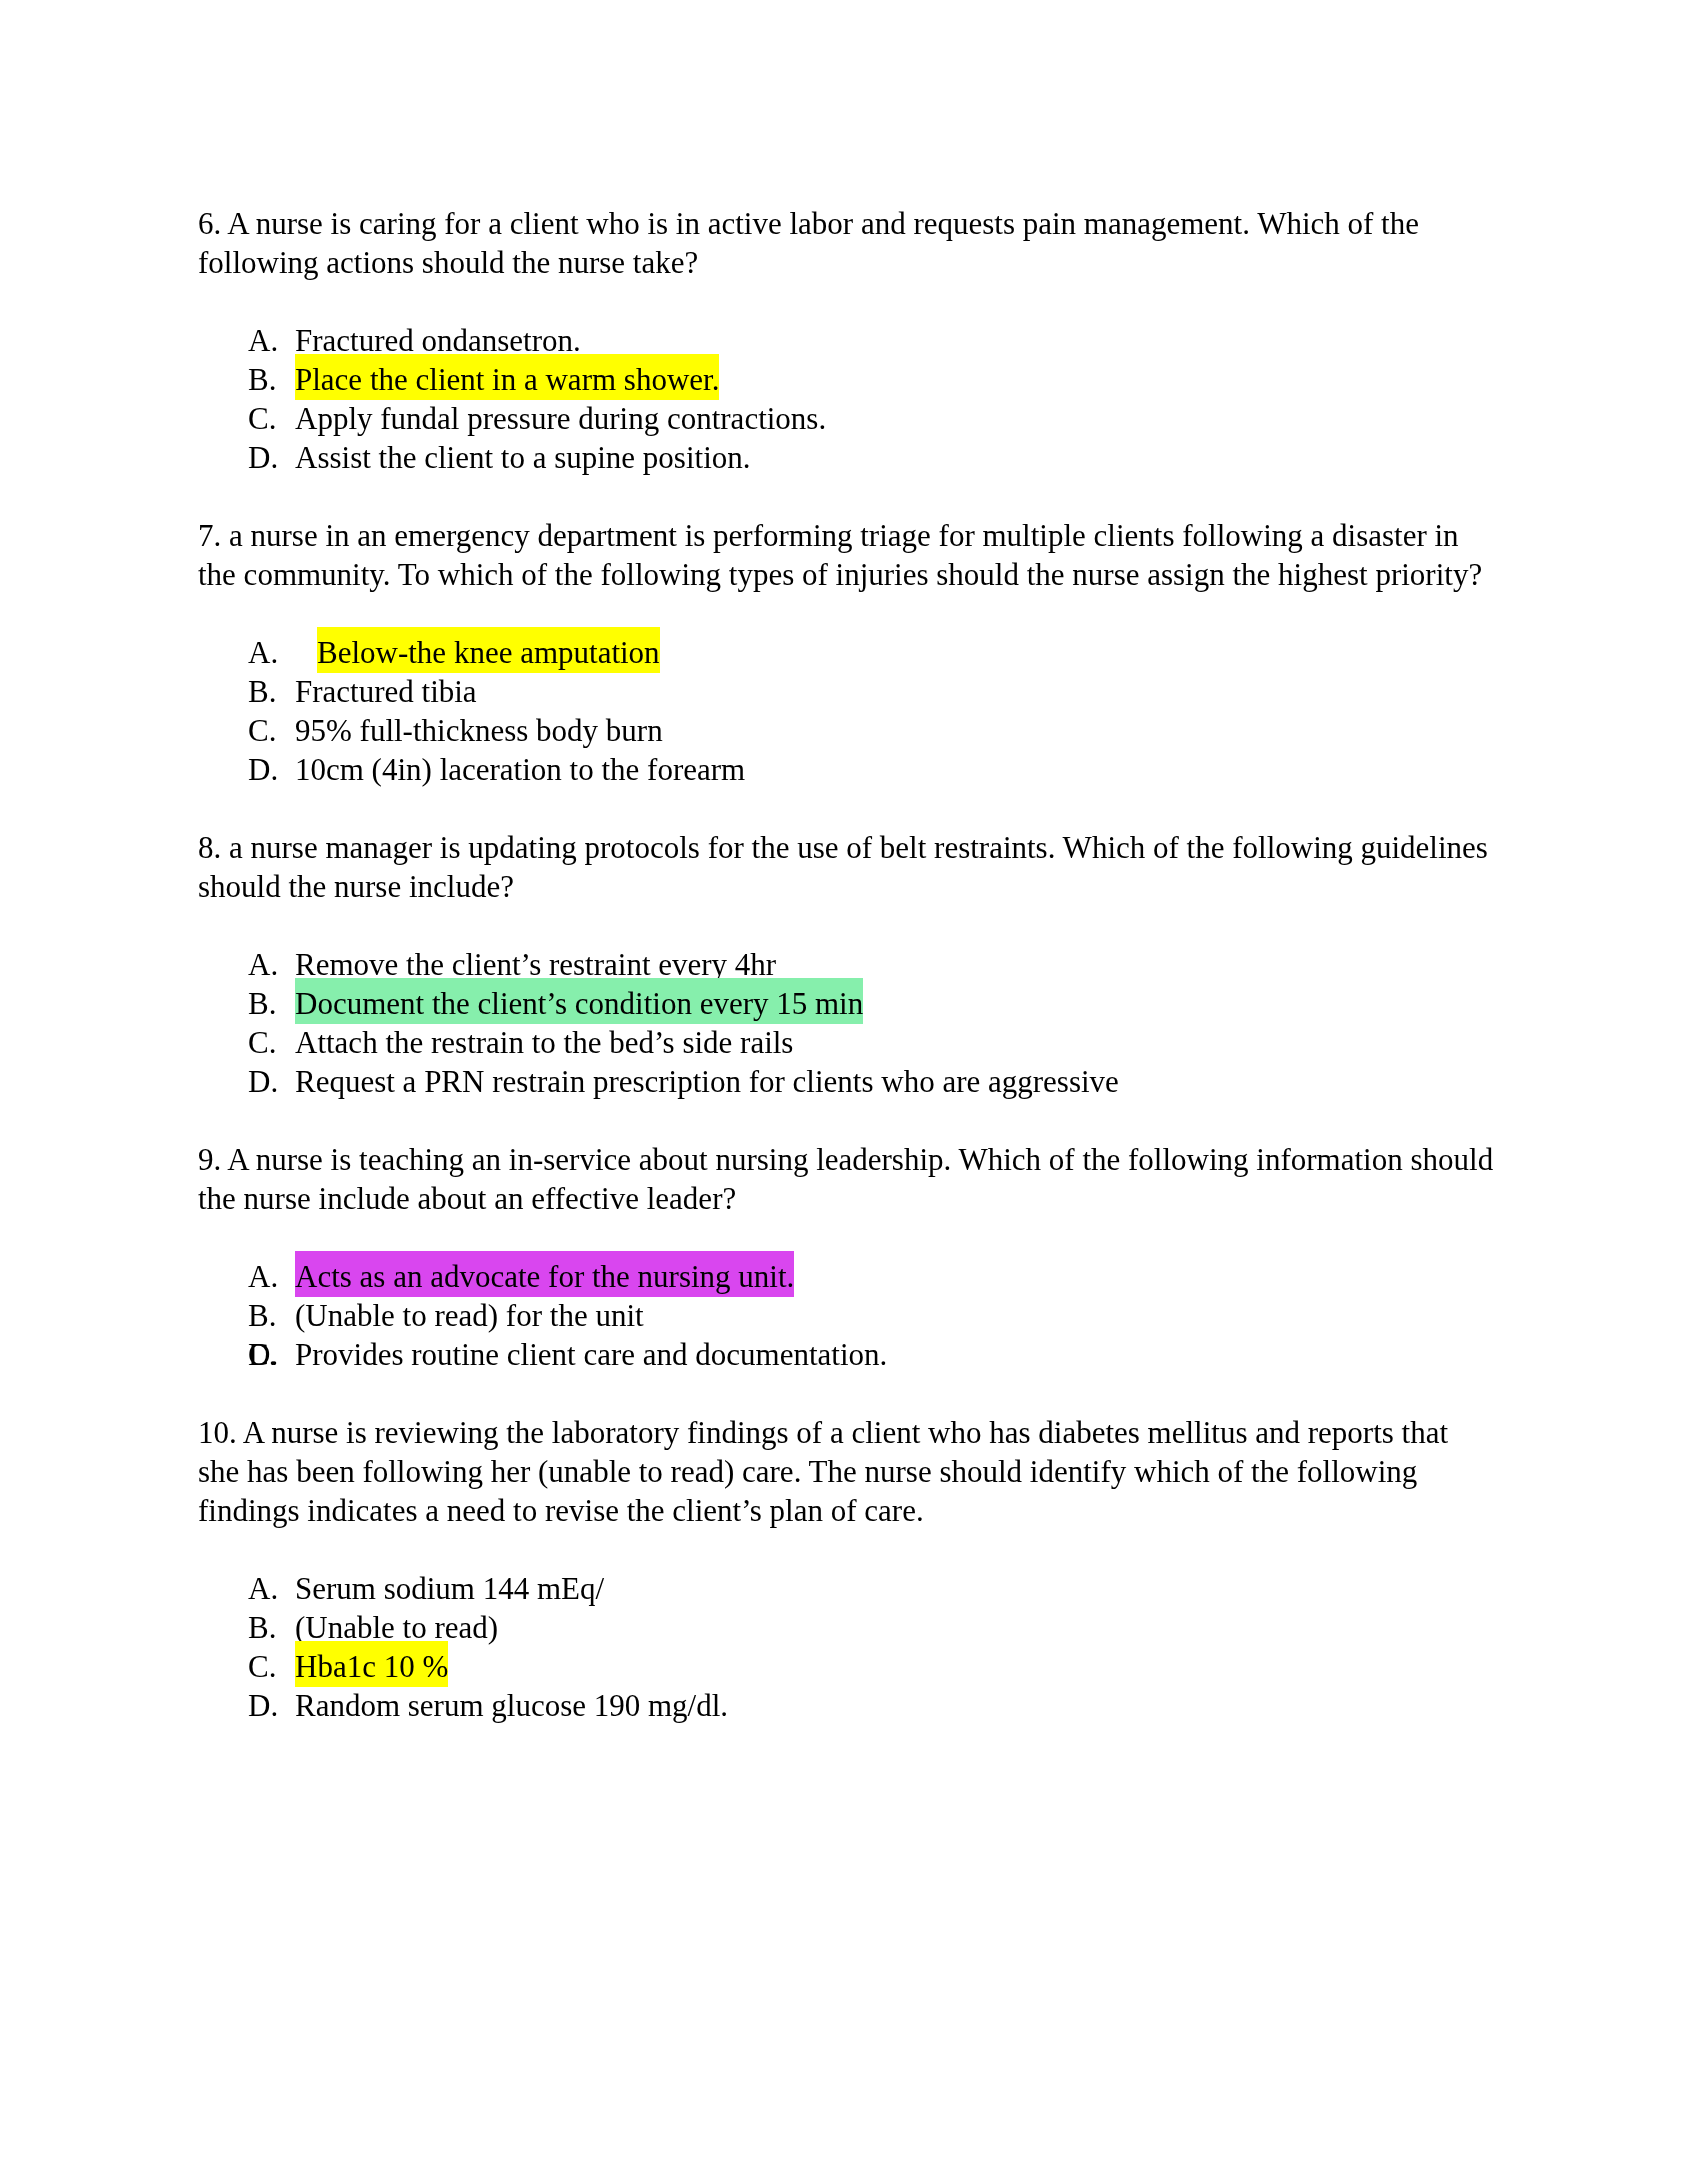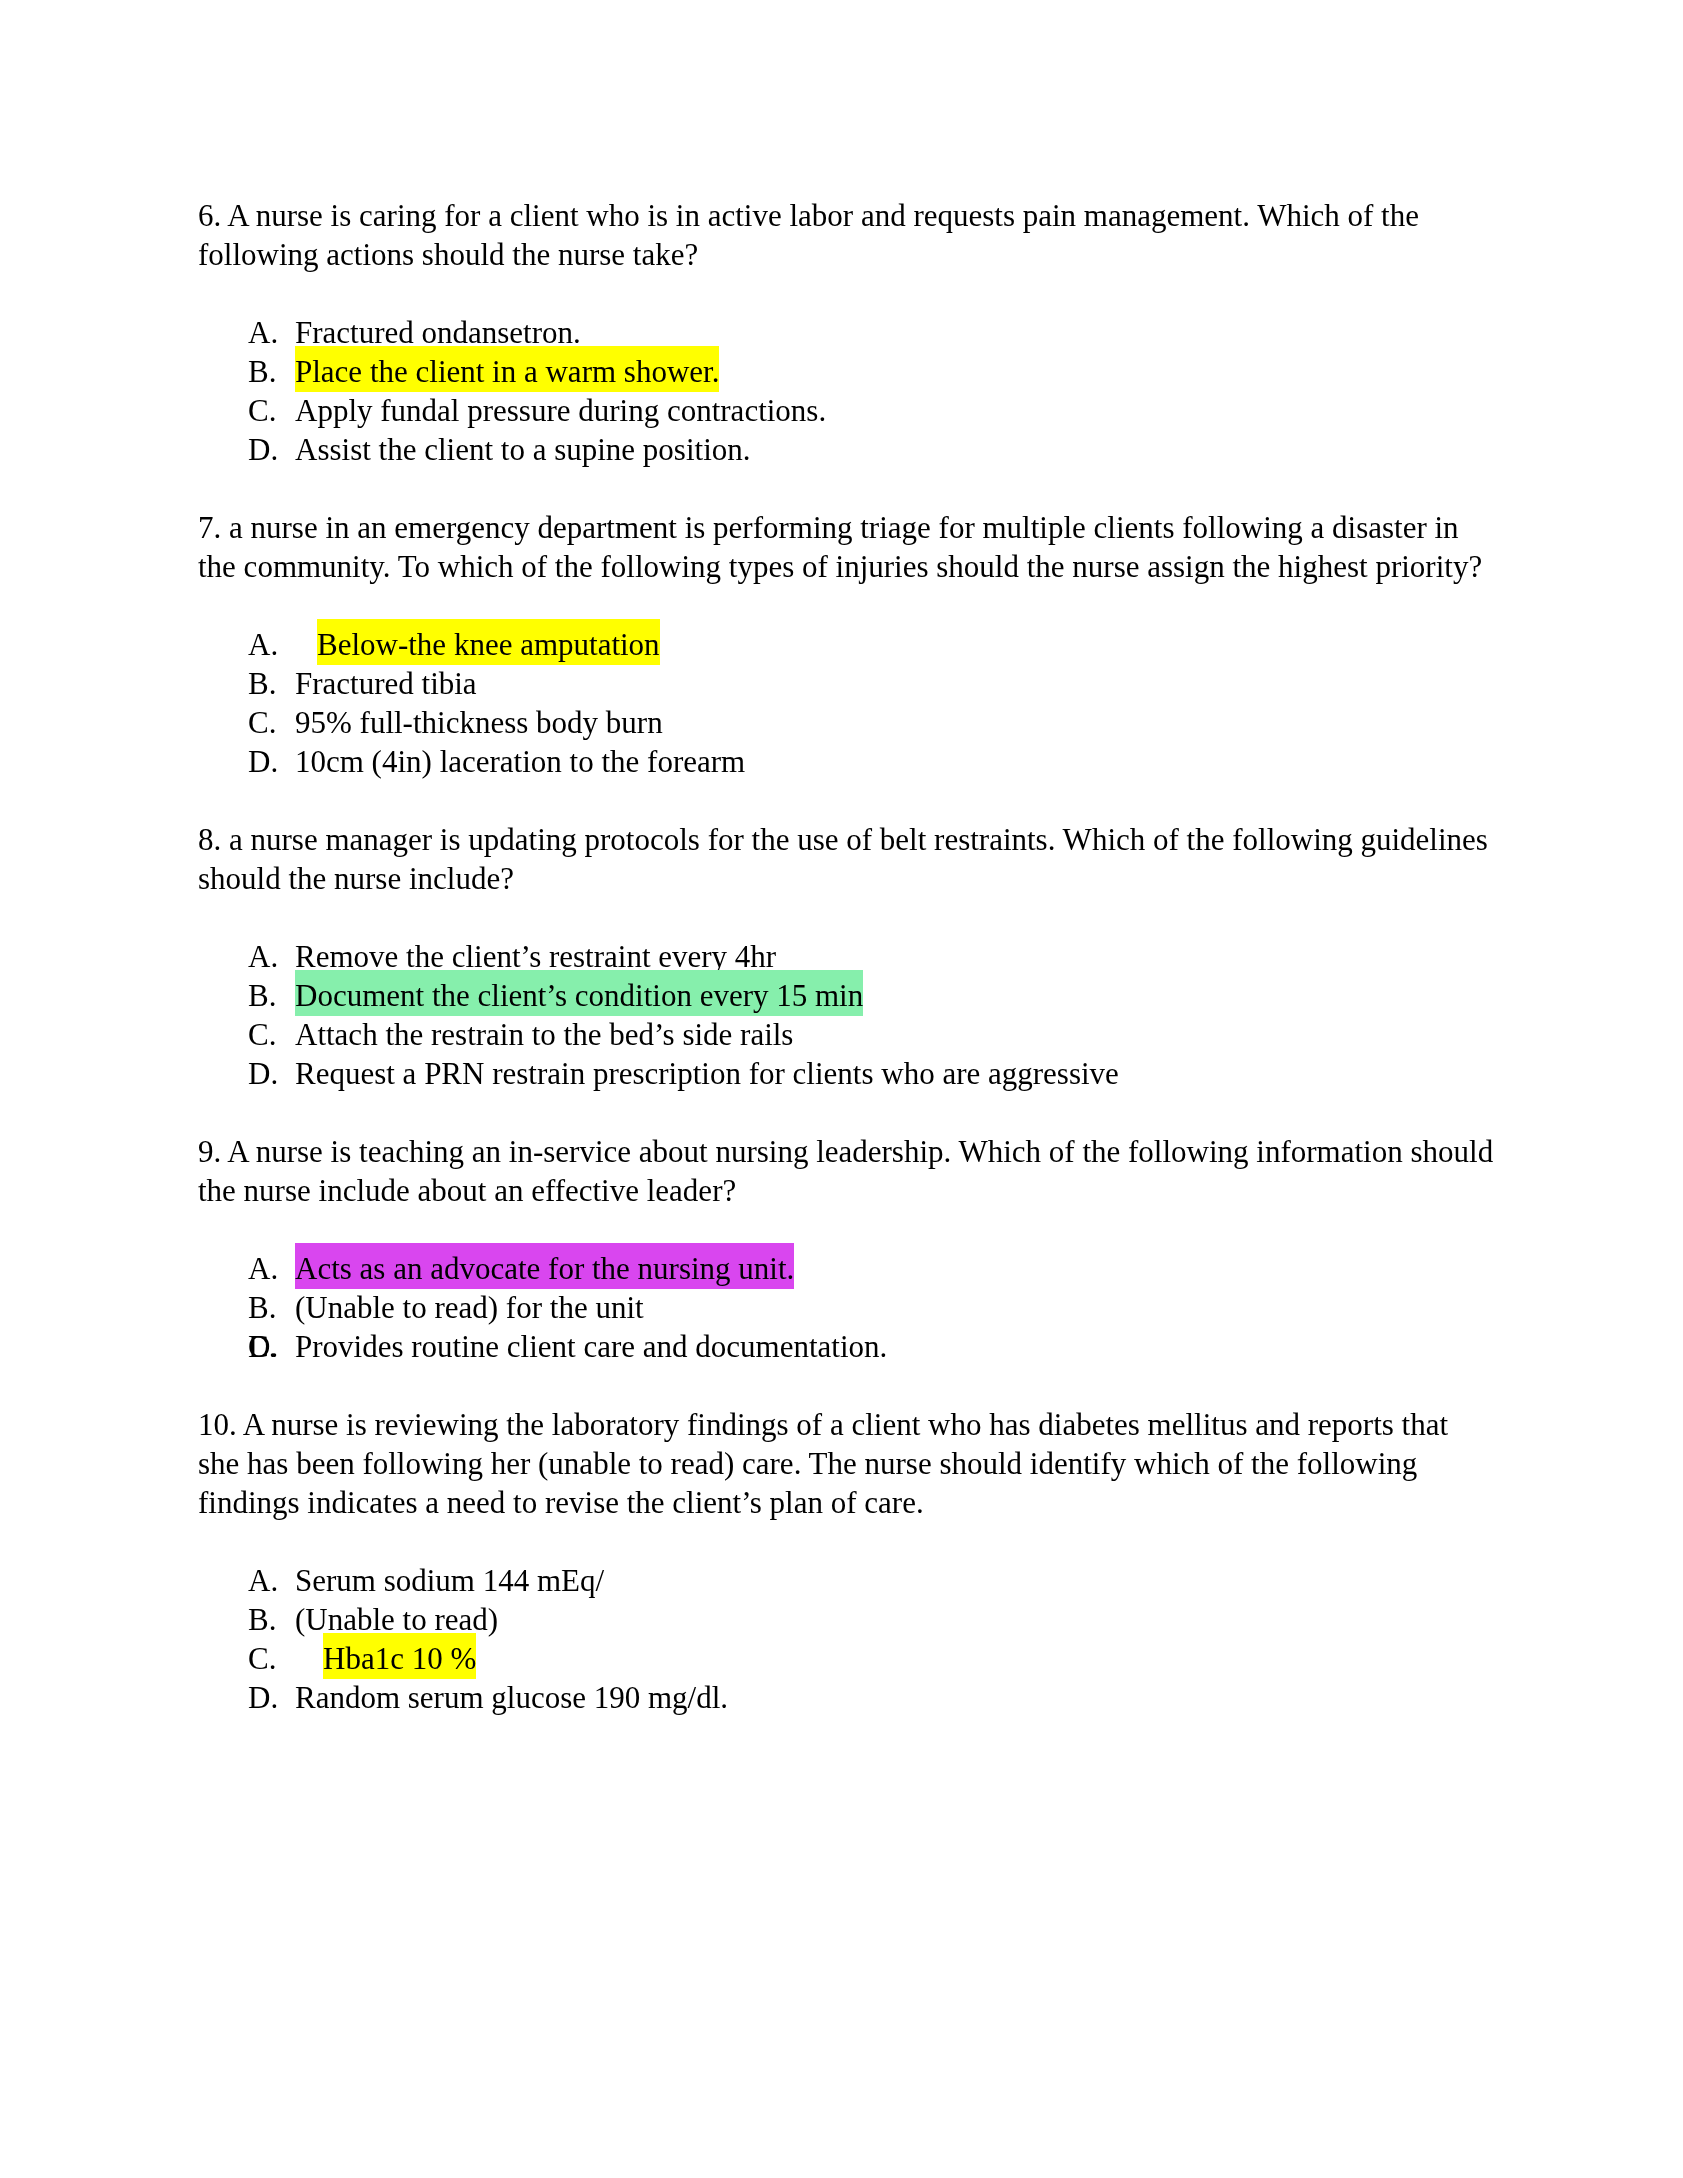--- a/index.html
+++ b/index.html
@@ -20,21 +20,21 @@
       left: 198px;
       top: 191px;
       width: 1297px;
     }
     .question {
       margin: 0 0 39px 0;
     }
     .stem {
       font-size: 31px;
       line-height: 39px;
-      margin: 5px 0 39px 0;
+      margin: 13px 0 39px 0;
     }
     .options {
       list-style: none;
       margin: 0;
       padding: 0;
     }
     .option {
       font-size: 31px;
       line-height: 39px;
       position: relative;
@@ -149,21 +149,21 @@
       <li class="option">
         <span class="option-letter">A.</span>
         <span class="option-text">Serum sodium 144 mEq/</span>
       </li>
       <li class="option">
         <span class="option-letter">B.</span>
         <span class="option-text">(Unable to read)</span>
       </li>
       <li class="option">
         <span class="option-letter">C.</span>
-        <span class="option-text hl" style="background: rgb(255, 255, 0); margin-left: 28px;">Hba1c 10 %</span>
+        <span class="option-text hl" style="background: rgb(255, 255, 0);">Hba1c 10 %</span>
       </li>
       <li class="option">
         <span class="option-letter">D.</span>
         <span class="option-text">Random serum glucose 190 mg/dl.</span>
       </li>
     </ul>
   </div>
 
 </div>
 

